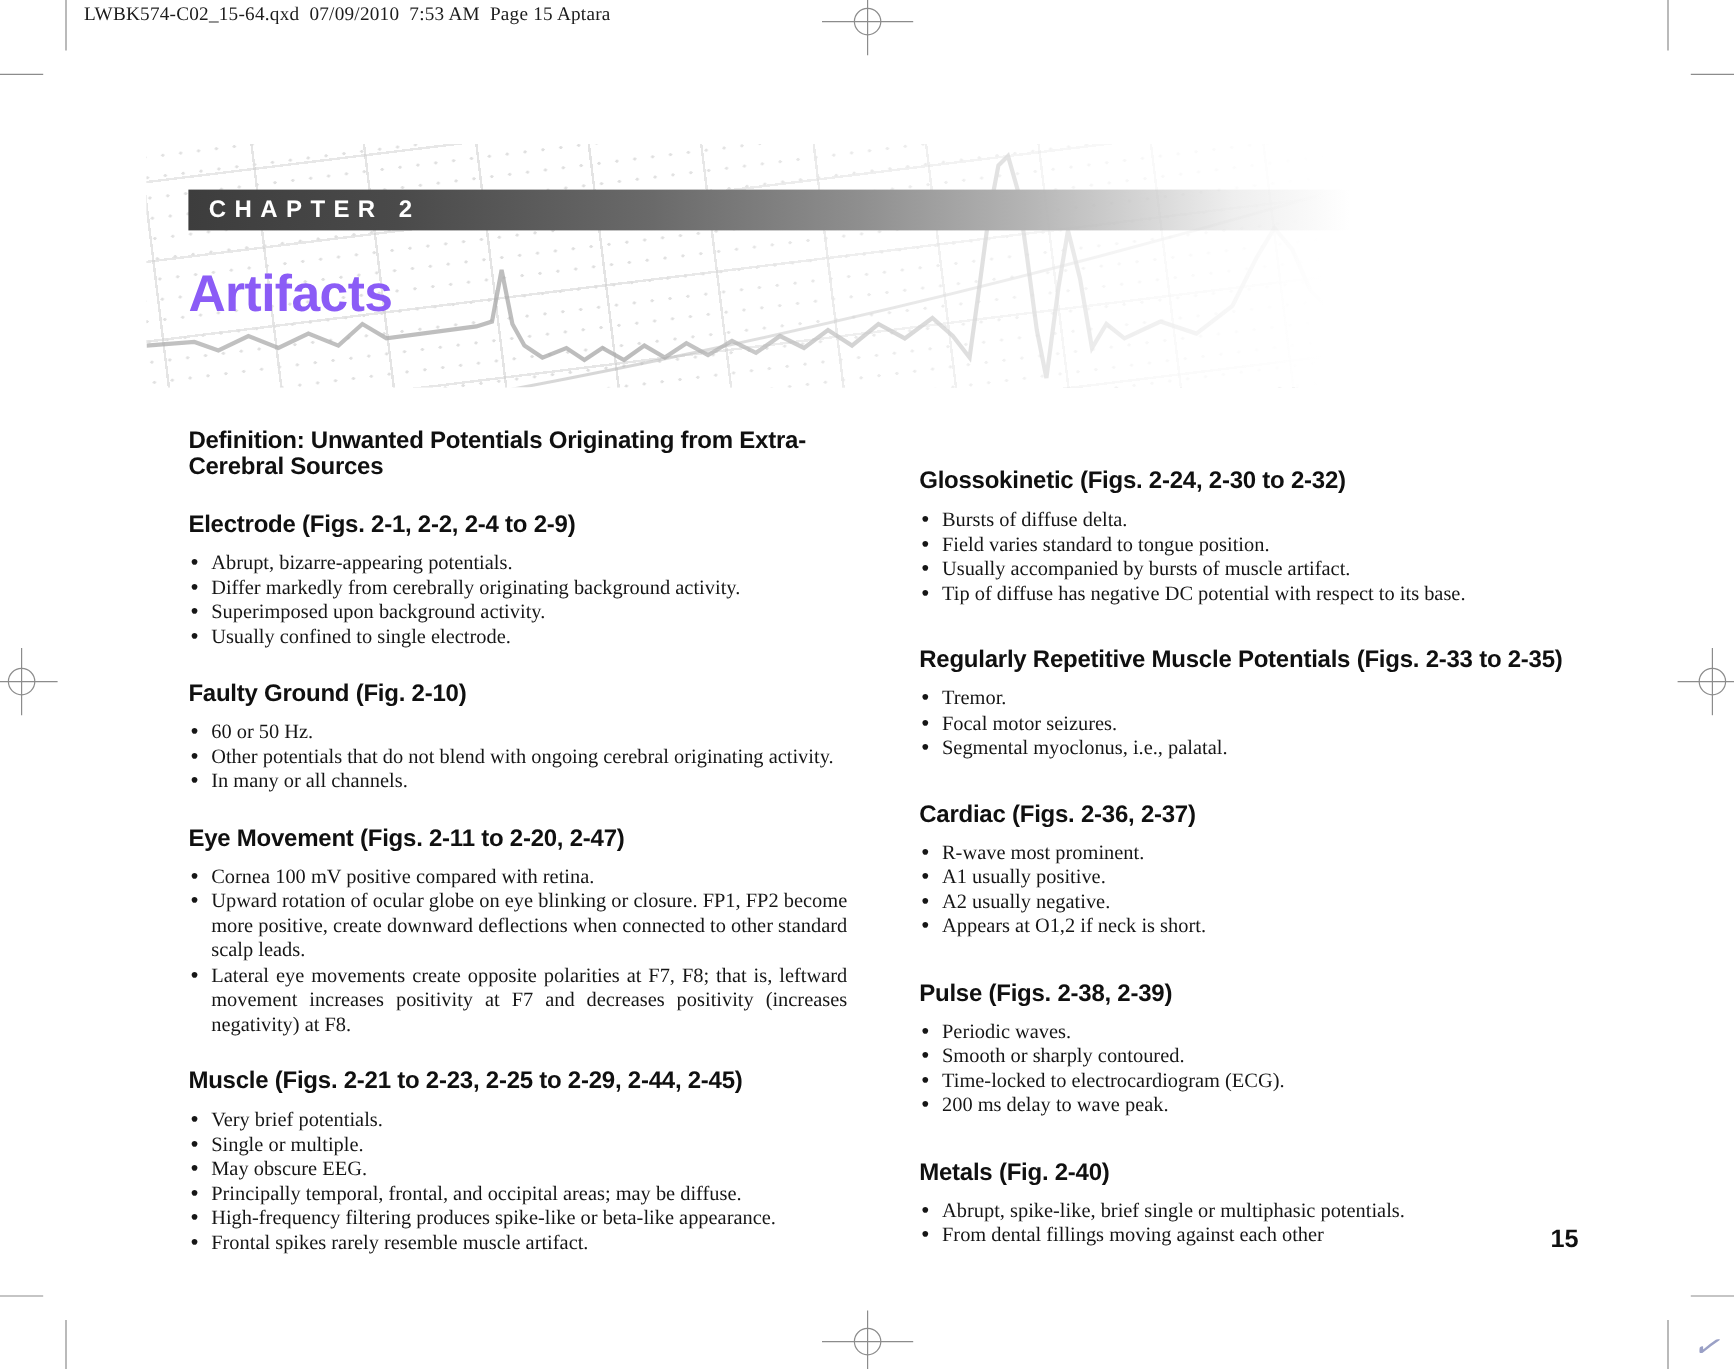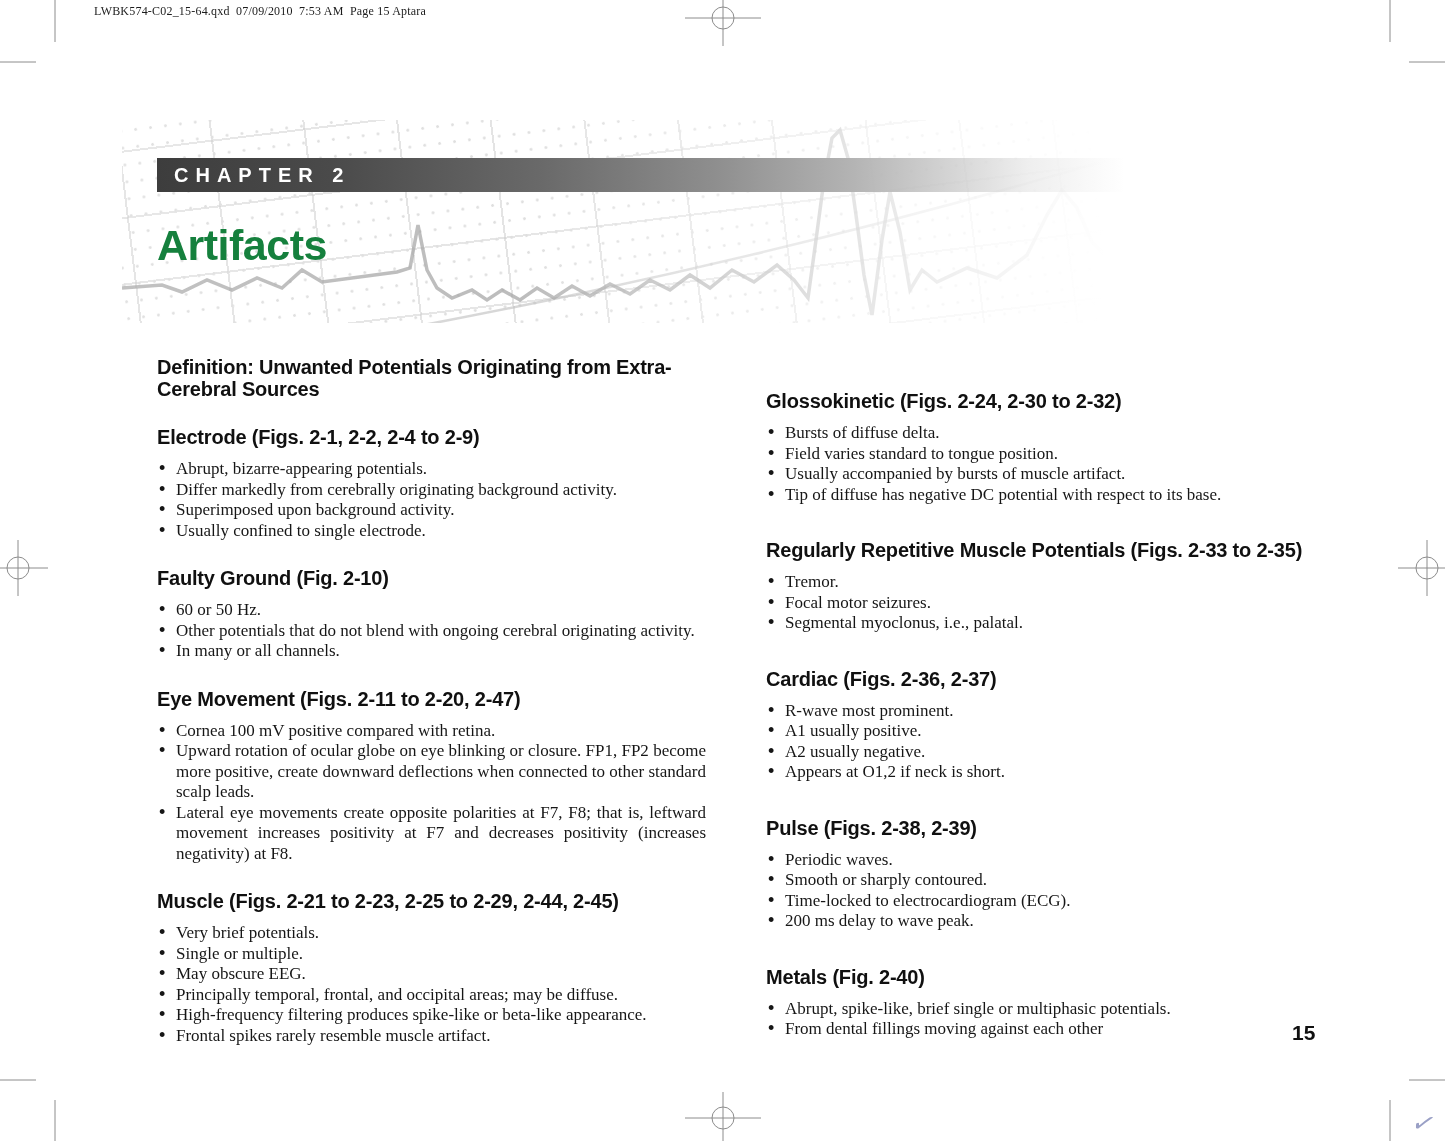--- a/index.html
+++ b/index.html
@@ -4,22 +4,22 @@
 <style>
   html,body{margin:0;padding:0;}
   body{
     width:1445px;height:1141px;position:relative;overflow:hidden;
     background:#ffffff;font-family:"Liberation Sans",sans-serif;
   }
 
   
   .proof-header{
     position:absolute;left:70px;top:4px;
-    font-family:"Liberation Serif",serif;font-size:12px;color:#1c1c1c;
-    white-space:pre;letter-spacing:.2px;margin-left:24px;
+    font-family:"Liberation Serif",serif;font-size:16px;color:#1c1c1c;
+    white-space:pre;letter-spacing:.2px;
   }
   .printer-marks{position:absolute;left:0;top:0;}
   .proof-check{
     position:absolute;left:1413px;top:1108px;
     color:#9aa0c6;font-size:26px;transform:rotate(10deg) skewX(-12deg);
     font-family:"DejaVu Sans",sans-serif;
   }
 
   
   .banner{position:absolute;left:122px;top:120px;width:1003px;height:203px;overflow:hidden;}
@@ -40,21 +40,21 @@
   .chapter-bar{
     position:absolute;left:35px;top:38px;height:34px;width:968px;
     background:linear-gradient(90deg,#3d3d3d 0%,#4a4a4a 18%,#6a6a6a 40%,#8f8f8f 58%,#b4b4b4 72%,rgba(200,200,200,.3) 90%,rgba(215,215,215,0) 100%);
   }
   .chapter-label{
     color:#ffffff;font-weight:700;font-size:20px;letter-spacing:7px;
     line-height:34px;padding-left:17px;
   }
   .page-title{
     position:absolute;left:35px;top:101px;
-    font-size:43px;font-weight:700;color:#15803d;letter-spacing:-.5px;
+    font-size:43px;font-weight:700;color:#8b5cf6;letter-spacing:-.5px;
   }
 
   
   .col{position:absolute;top:356px;width:549px;}
   #col-left{left:157px;}
   #col-right{left:766px;}
   .section{margin-top:26px;}
   #col-right .section{margin-top:34px;}
   .col .section:first-child{margin-top:0;}
   .sec-heading{

